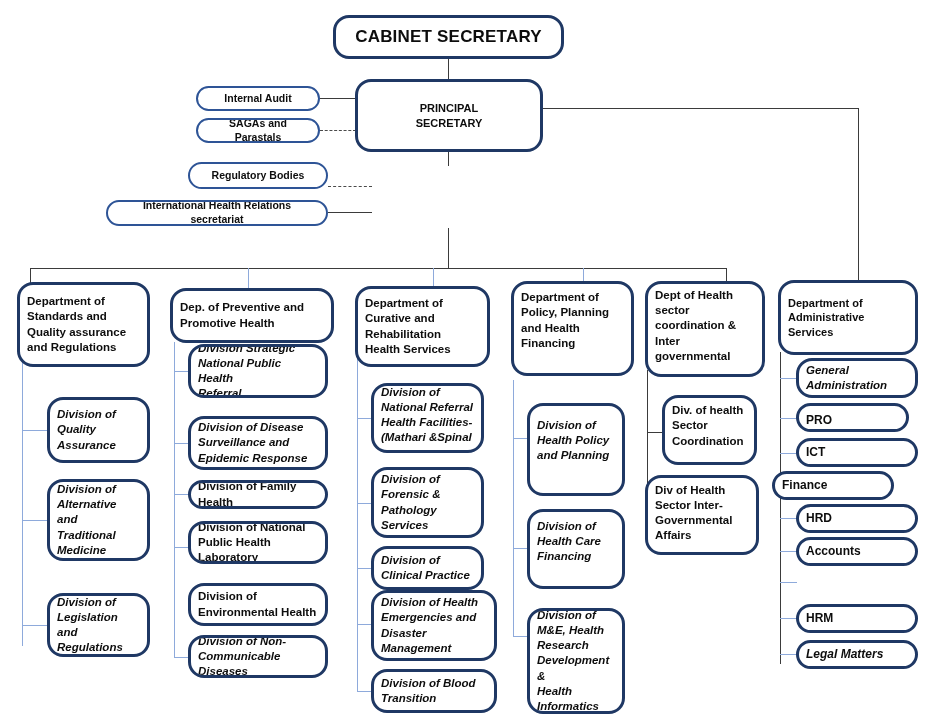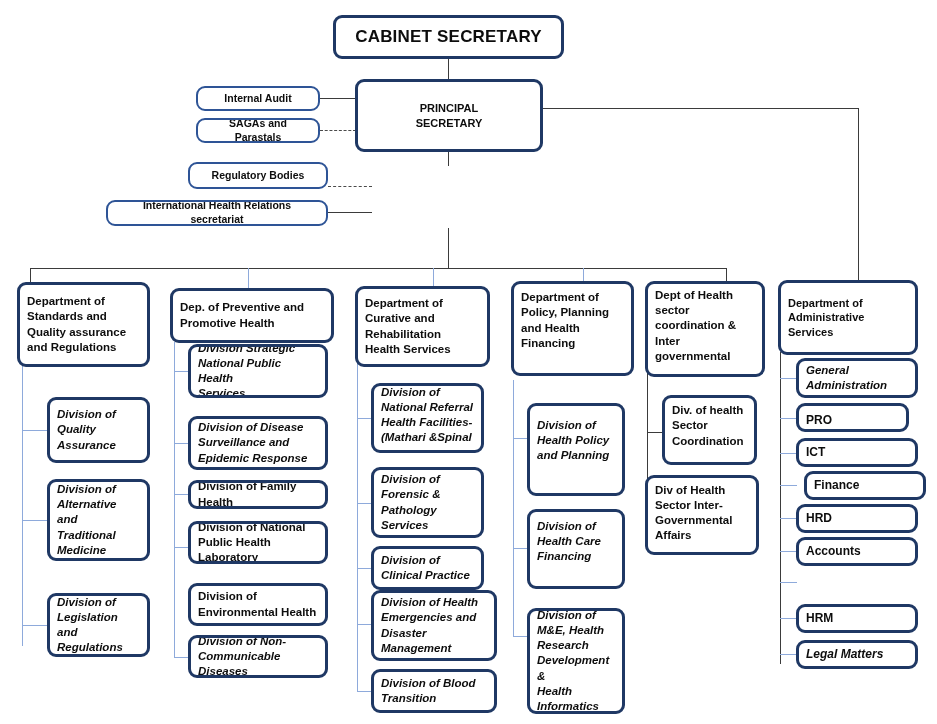--- a/index.html
+++ b/index.html
@@ -18,21 +18,21 @@
     height: 724px;
     background: #ffffff;
     overflow: hidden;
   }
 
   
   .box {
     position: absolute;
     box-sizing: border-box;
     border: 2px solid #1F3864;
-    border-radius: 9px;
+    border-radius: 16px;
     background: #ffffff;
     color: #0d0d0d;
     display: flex;
     align-items: center;
     overflow: hidden;
     z-index: 5;
   }
   .box .txt {
     display: block;
     width: 100%;
@@ -189,21 +189,21 @@
   </div>
 
   <div class="box b-thick" style="left:170px; top:288px; width:164px; height:55px;">
     <span class="txt t-left w-bold fs-11">Dep. of Preventive and
 Promotive Health</span>
   </div>
 
   <div class="box b-thick" style="left:188px; top:344px; width:140px; height:54px;">
     <span class="txt t-left i-italic fs-11">Division Strategic
 National Public Health
-Services</span>
+Referral</span>
   </div>
 
   <div class="box b-thick" style="left:188px; top:416px; width:140px; height:54px;">
     <span class="txt t-left i-italic fs-11">Division of Disease
 Surveillance and
 Epidemic Response</span>
   </div>
 
   <div class="box b-thick" style="left:188px; top:480px; width:140px; height:29px;">
     <span class="txt t-left w-bold fs-11">Division of Family Health</span>
@@ -323,21 +323,21 @@
   </div>
 
   <div class="box b-thick" style="left:796px; top:403px; width:113px; height:29px;align-items:flex-end;">
     <span class="txt t-left w-bold fs-12">PRO</span>
   </div>
 
   <div class="box b-thick" style="left:796px; top:438px; width:122px; height:29px;">
     <span class="txt t-left w-bold fs-12">ICT</span>
   </div>
 
-  <div class="box b-thick" style="left:804px; top:471px; width:122px; height:29px;">
+  <div class="box b-thick" style="left:772px; top:471px; width:122px; height:29px;">
     <span class="txt t-left w-bold fs-12">Finance</span>
   </div>
 
   <div class="box b-thick" style="left:796px; top:504px; width:122px; height:29px;">
     <span class="txt t-left w-bold fs-12">HRD</span>
   </div>
 
   <div class="box b-thick" style="left:796px; top:537px; width:122px; height:29px;">
     <span class="txt t-left w-bold fs-12">Accounts</span>
   </div>

